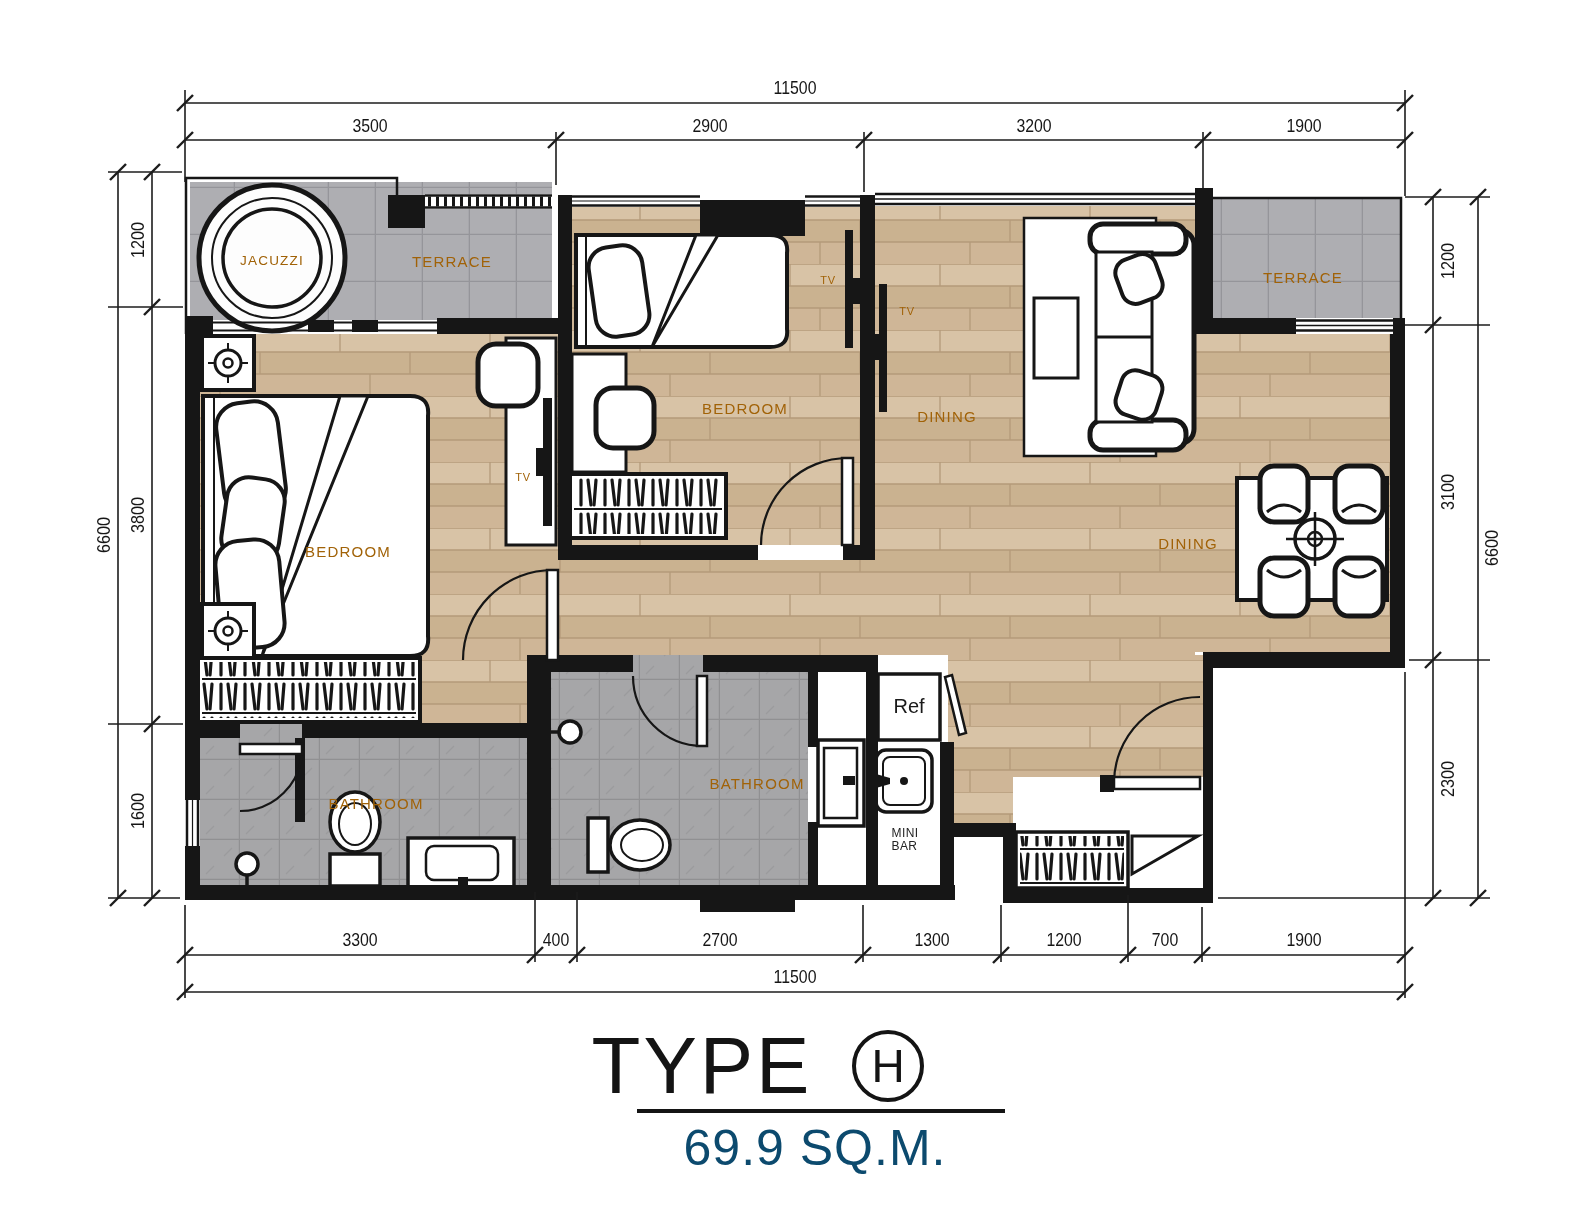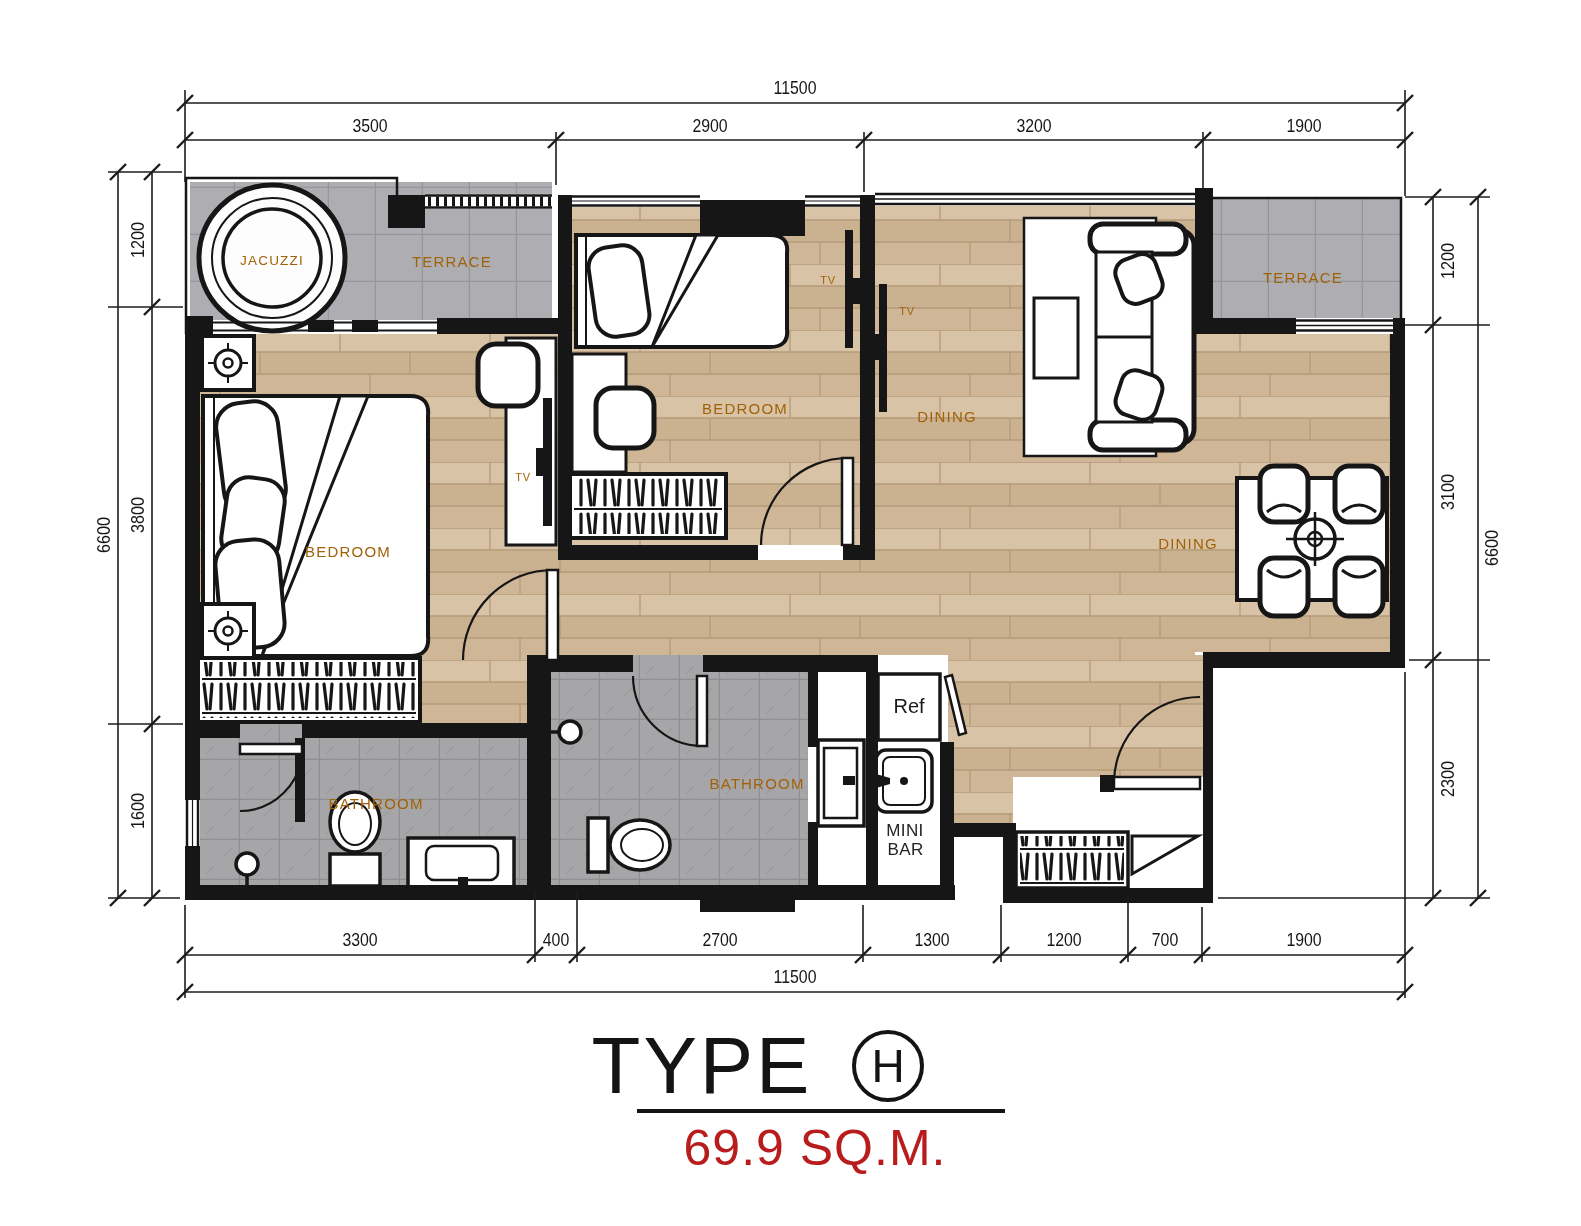--- a/index.html
+++ b/index.html
@@ -6,27 +6,27 @@
   html,body{background:#fff}
   body{font-family:"Liberation Sans",sans-serif;color:#1c1c1c}
   .canvas{position:relative;width:1581px;height:1226px;background:#ffffff;overflow:hidden}
   .plan-svg{position:absolute;left:0;top:0}
   .lbl{position:absolute;transform:translate(-50%,-50%);white-space:nowrap;color:#242424}
   .dim{font-size:18px;color:#161616;transform:translate(-50%,-50%) scaleX(.88)}
   .dim.rot{transform:translate(-50%,-50%) rotate(-90deg) scaleX(.9)}
   .room{font-size:15px;letter-spacing:1.2px;color:#a16207}
   .room.sm{font-size:11px;letter-spacing:.6px}
   .fixture{font-size:20px;color:#1a1a1a}
-  .two-line{white-space:pre-line;text-align:right;line-height:1.12;font-size:17px;letter-spacing:.4px}
+  .two-line{white-space:pre-line;text-align:left;line-height:1.12;font-size:12px;letter-spacing:.4px}
   .type-text{position:absolute;font-size:80px;letter-spacing:3px;color:#141414;transform:translate(-50%,-50%)}
   .type-circle{position:absolute;width:72px;height:72px;border:4.5px solid #141414;border-radius:50%;
                display:flex;align-items:center;justify-content:center;font-size:46px;color:#141414;
                transform:translate(-50%,-50%)}
   .title-rule{position:absolute;background:#141414}
-  .area-text{position:absolute;font-size:50px;letter-spacing:1px;color:#b91c1c;transform:translate(-50%,-50%)}
+  .area-text{position:absolute;font-size:50px;letter-spacing:1px;color:#0c4a6e;transform:translate(-50%,-50%)}
 </style>
 </head>
 <body>
 
 <div class="canvas">
 
 <svg class="plan-svg" width="1581" height="1226" viewBox="0 0 1581 1226">
   <defs>
     <pattern id="wood" width="150" height="66" patternUnits="userSpaceOnUse">
       <rect width="150" height="66" fill="#d2bc9e"></rect>

